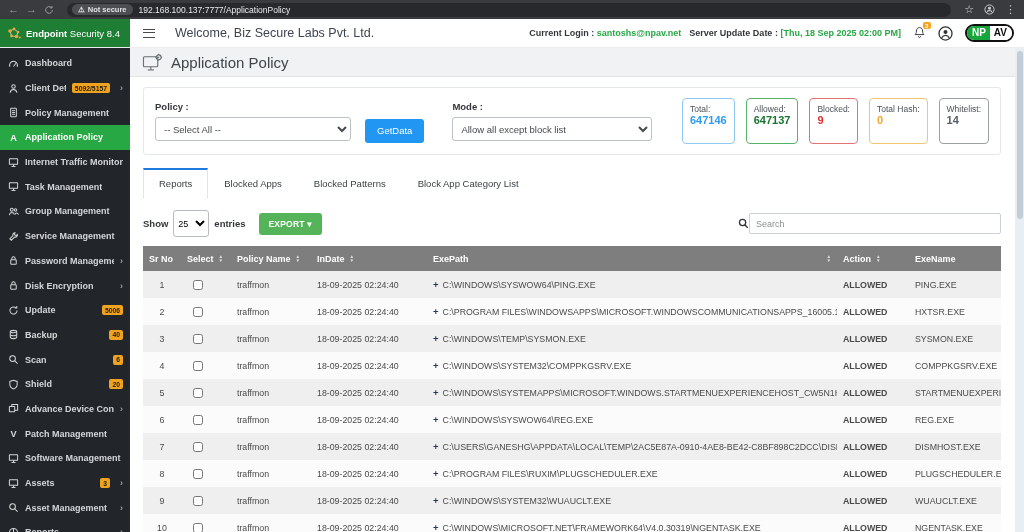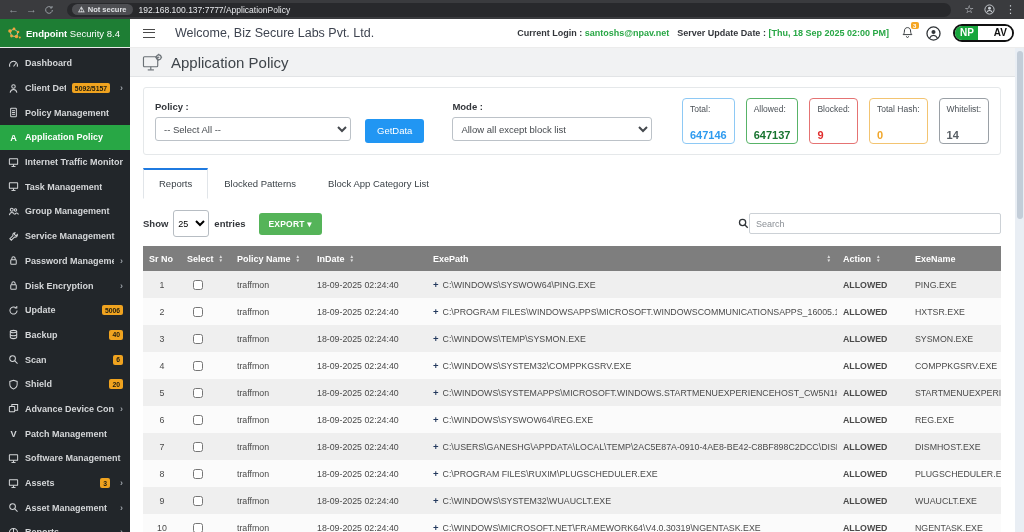--- a/index.html
+++ b/index.html
@@ -30,21 +30,21 @@
   .welcome { font-size: 12.5px; color: #3e4450; margin-left: 12px; white-space: nowrap; }
   .hdr-spacer { flex: 1; }
   .hdr-kv { font-size: 9px; font-weight: bold; color: #33363b; white-space: nowrap; }
   .hdr-kv .green { color: #28a745; }
   .bell-wrap { position: relative; color: #3c4043; margin: 0 4px; }
   .bell-badge { position: absolute; top: -4px; right: -5px; background: #f5a623; color: #fff;
     font-size: 6px; font-weight: bold; padding: 0.5px 2.5px; border-radius: 2px; }
   .npav-pill { display: flex; border: 2px solid #101010; border-radius: 10px; overflow: hidden;
     font-size: 10px; font-weight: bold; line-height: 1; margin-left: 4px; }
   .npav-pill .np { background: #17a63c; color: #fff; padding: 2px 4px 2px 5px; }
-  .npav-pill .av { background: #fff; color: #101010; padding: 2px 5px 2px 16px; }
+  .npav-pill .av { background: #fff; color: #101010; padding: 2px 5px 2px 4px; }
 
   
   #sidebar { position: absolute; top: 48px; left: 0; bottom: 0; width: 130px;
     background: #22262a; overflow: hidden; padding-top: 3px; }
   .side-item { display: flex; align-items: center; gap: 6px; height: 24.7px; padding: 0 7px;
     color: #d4d6d8; font-size: 9px; font-weight: 600; cursor: default; white-space: nowrap; }
   .side-item.active { background: #28a745; color: #fff; }
   .s-icon { width: 12px; flex: none; display: flex; align-items: center; justify-content: center; }
   .s-label { overflow: hidden; }
   .s-badge { background: #f0a31f; color: #201d10; font-size: 6.8px; font-weight: bold;
@@ -64,21 +64,21 @@
   .flabel { font-size: 9.5px; font-weight: bold; color: #33363b; }
   .fselect { height: 24px; border: 1px solid #bcc2c8; border-radius: 3px; font-size: 9.5px;
     color: #45494e; padding: 0 4px; background: #fff; font-family: "Liberation Sans", sans-serif; }
   #policy-select { width: 196px; }
   #mode-select { width: 200px; }
   #getdata-btn { height: 24px; background: #2196f3; color: #fff; border: none; border-radius: 3px;
     font-size: 9.5px; padding: 0 12px; margin: 19px 0 0 14px; font-family: "Liberation Sans", sans-serif; }
   #mode-group { margin-left: 28px; }
   #stats-row { margin-left: auto; display: flex; gap: 11px; align-items: center; }
   .stat-card { border: 1px solid; border-radius: 4px; padding: 5px 7px; height: 46px; min-width: 46px;
-    display: flex; flex-direction: column; gap: 15px; background: #fff; }
+    display: flex; flex-direction: column; gap: 0; background: #fff; }
   .stat-label { font-size: 8.5px; color: #4a5056; white-space: nowrap; }
   .stat-value { font-size: 11px; font-weight: bold; }
 
   #tabs-row { display: flex; margin: 13px 14px 0 13px; align-items: flex-end; }
   .tab { font-size: 9.5px; color: #3b4248; padding: 8px 15px 9px; border: 1px solid transparent; }
   .tab.active { border: 1px solid #e1e5e9; border-top: 2.5px solid #1f7ae0; border-bottom-color: #fff; background: #fff; }
 
   #controls-row { display: flex; align-items: center; margin: 11px 14px 0 13px; }
   .ctl-text { font-size: 9.5px; font-weight: bold; color: #33363b; }
   #pagesize-select { width: 36px; height: 27px; border: 1px solid #b7bdc3; border-radius: 3px;
@@ -445,20 +445,21 @@
         </div>
         <div class="stat-card" style="border-color: rgb(154, 160, 166);">
           <span class="stat-label">Whitelist:</span>
           <span class="stat-value" style="color: rgb(86, 93, 99);">14</span>
         </div>
       </div>
   </div>
 
   <div id="tabs-row">
       <div class="tab active">Reports</div>
+      <div class="tab">Blocked Apps</div>
       <div class="tab">Blocked Patterns</div>
       <div class="tab">Block App Category List</div>
     </div>
 
   <div id="controls-row">
     <span class="ctl-text">Show</span>
     <select id="pagesize-select">
       <option>25</option>
     </select>
     <span class="ctl-text">entries</span>

